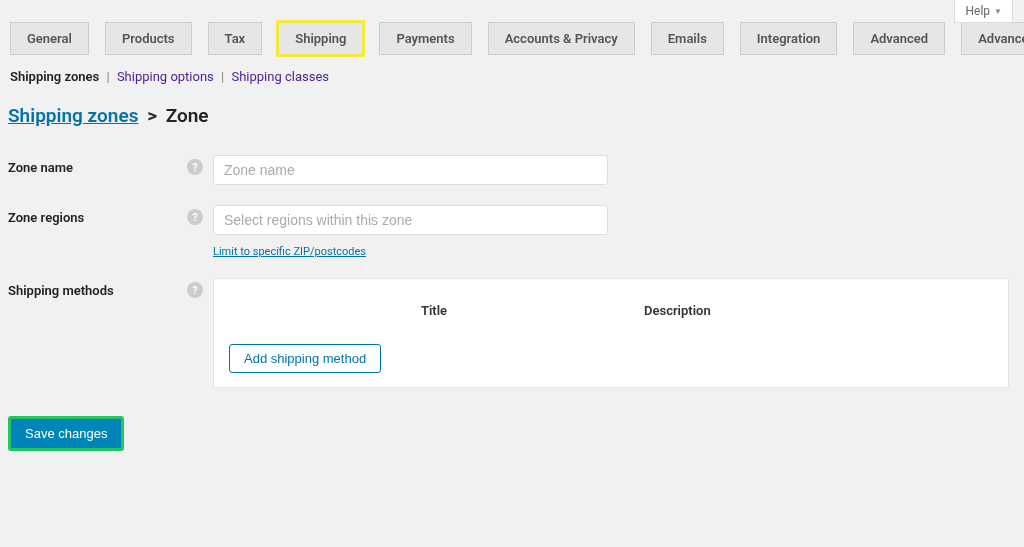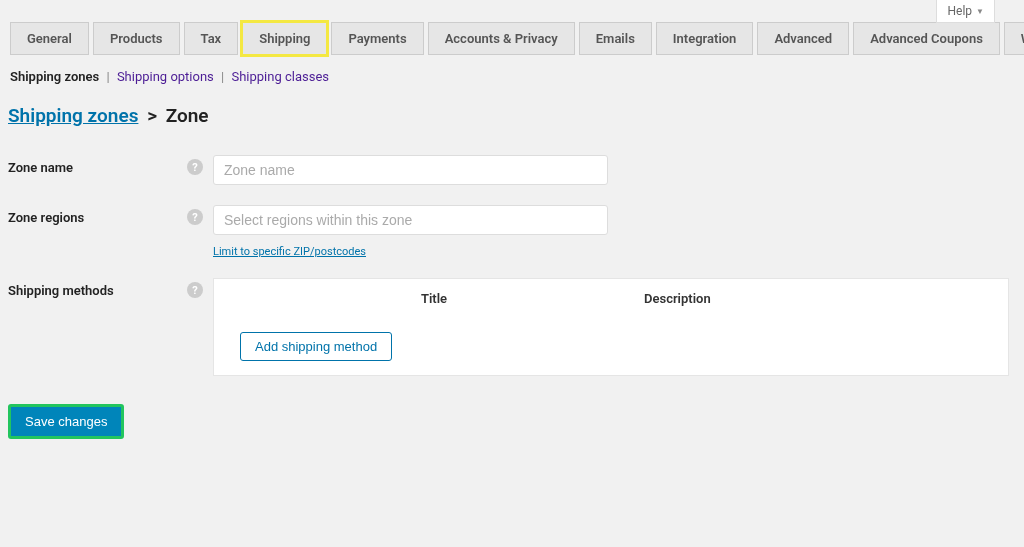--- a/index.html
+++ b/index.html
@@ -9,36 +9,36 @@
       width: 1024px;
       height: 547px;
       overflow: hidden;
       position: relative;
       font-size: 13px;
       color: #444;
     }
     .help-btn {
       position: absolute;
       top: 0;
-      right: 29px;
+      right: 11px;
       background: #fff;
       border: 1px solid #ddd;
       border-top: none;
       padding: 4px 10px;
       font-size: 12px;
       color: #666;
       display: flex;
       align-items: center;
       gap: 4px;
       cursor: pointer;
     }
     .help-btn .chev { font-size: 8px; color: #888; }
     .tabs {
       display: flex;
-      gap: 4px;
+      gap: 16px;
       padding: 22px 10px 0 10px;
       flex-wrap: nowrap;
     }
     .tab {
       background: #e6e6e6;
       border: 1px solid #ccc;
       padding: 8px 16px;
       font-weight: 600;
       font-size: 13px;
       color: #555;
@@ -123,36 +123,37 @@
     .methods-table {
       background: #fff;
       border: 1px solid #e5e5e5;
       width: 796px;
     }
     .methods-head {
       display: flex;
       padding: 12px 10px;
       font-weight: 600;
       color: #333;
+      margin-top: 12px;
     }
     .col-title { flex: 0 0 420px; text-align: center; }
     .col-enabled { flex: 0 0 170px; text-align: center; }
     .col-desc { flex: 1; text-align: left; }
     .methods-empty {
       background: #f7e7ee;
       background-image: radial-gradient(circle at 65% -10%, rgba(200,150,170,0.08) 0%, rgba(200,150,170,0.08) 45%, transparent 46%);
       padding: 26px 22px;
       font-size: 17px;
       line-height: 1.5;
       color: #7a3e6a;
       border-top: 1px solid #e5dae0;
       border-bottom: 1px solid #e5dae0;
     }
     .methods-footer {
-      padding: 14px 26px;
+      padding: 14px 15px;
     }
     .btn-add {
       background: #fff;
       border: 1px solid #0073aa;
       color: #0073aa;
       padding: 6px 14px;
       border-radius: 3px;
       cursor: pointer;
       font-size: 13px;
     }

